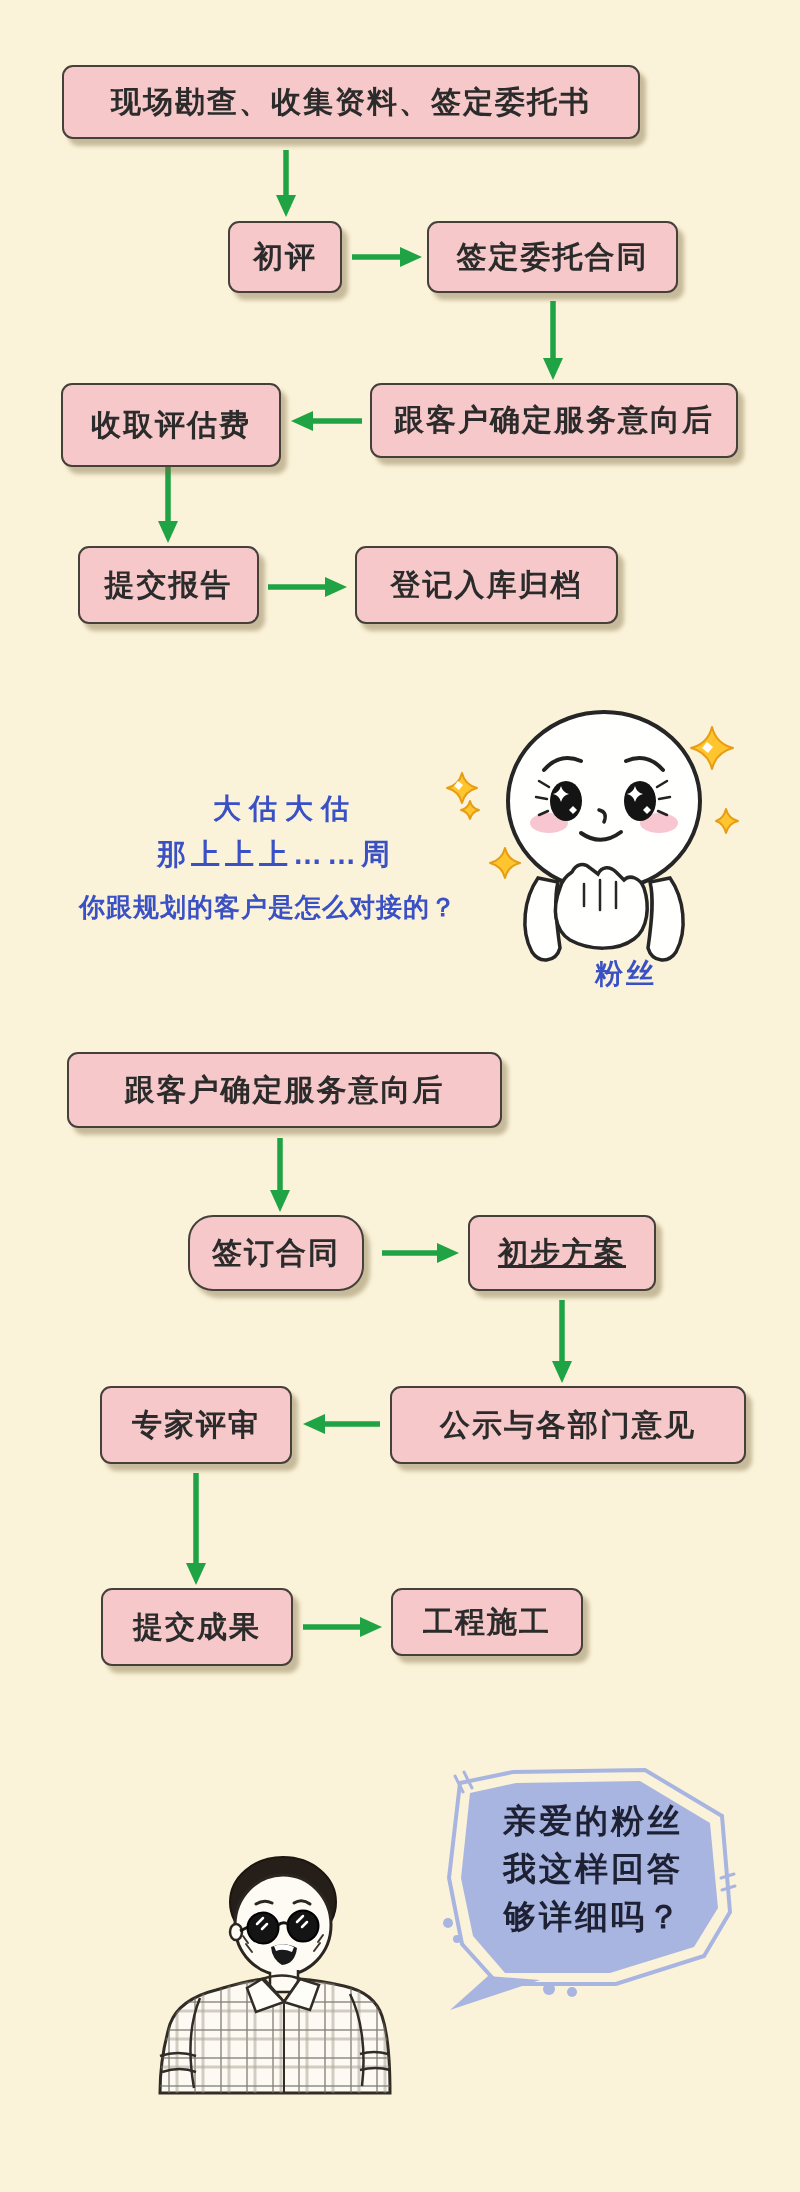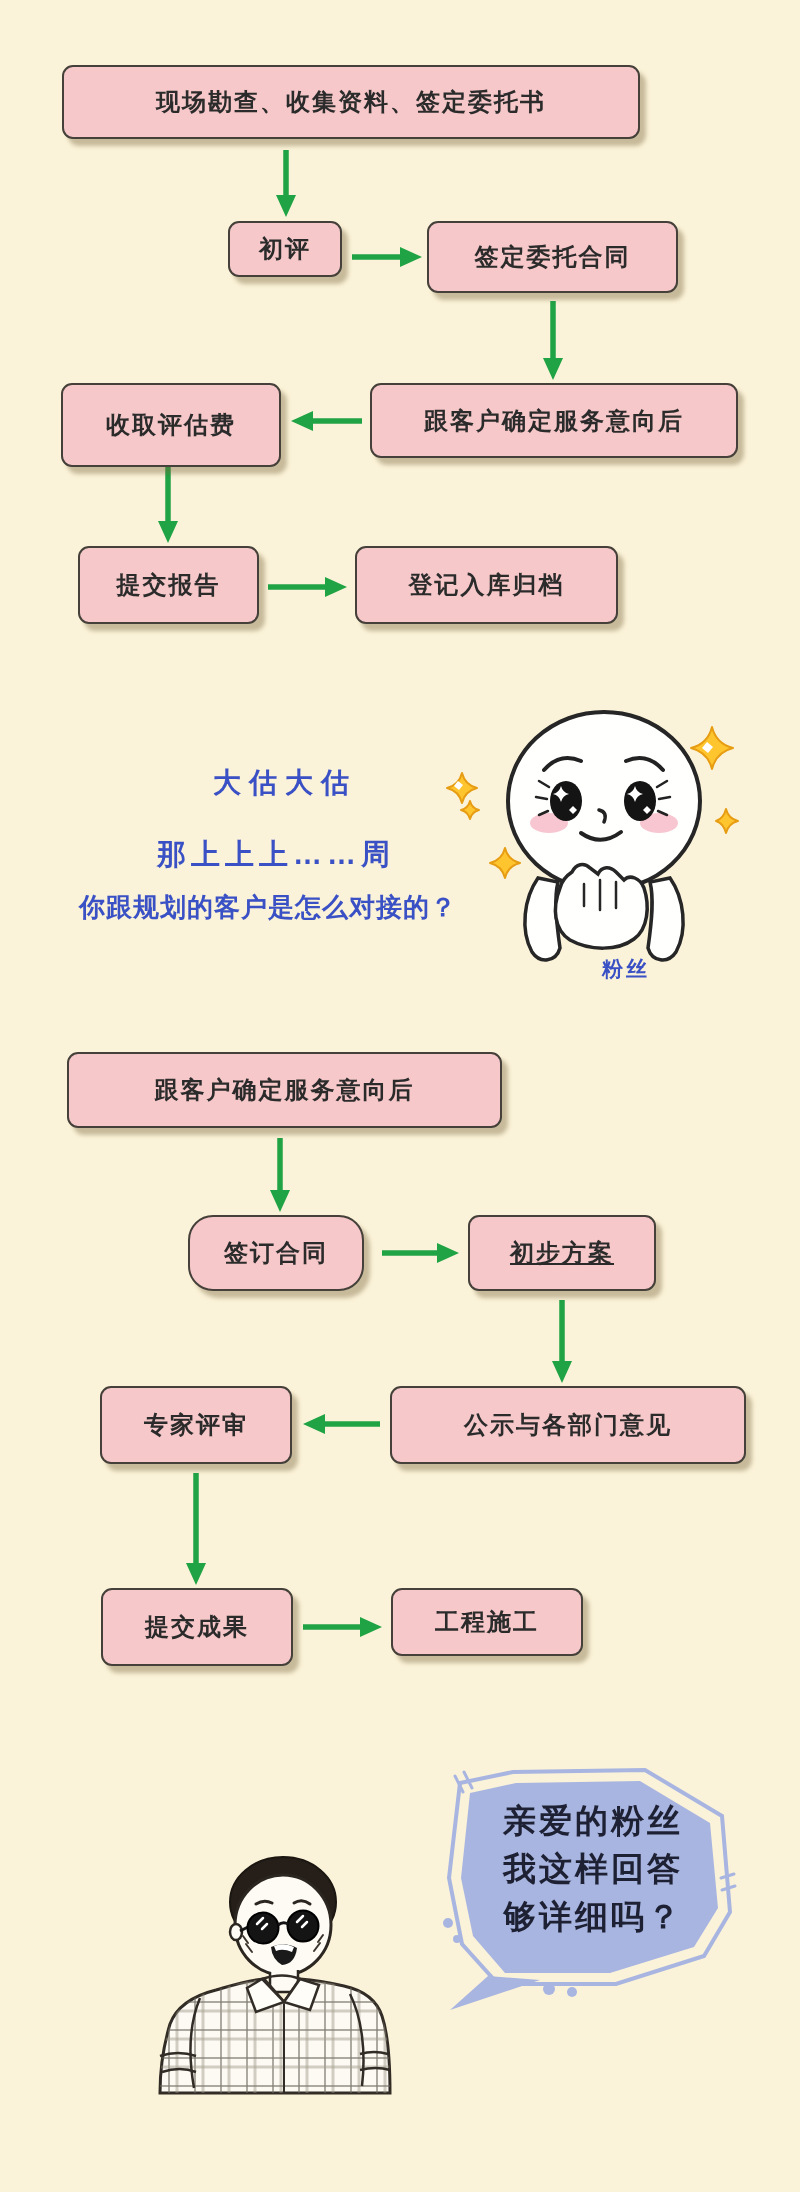--- a/index.html
+++ b/index.html
@@ -3,34 +3,34 @@
 <meta charset="utf-8">
 <style>
   html,body{margin:0;padding:0;}
   body{font-family:"Liberation Sans", sans-serif;}
   #canvas{position:relative;width:800px;height:2192px;background:#FBF3D9;overflow:hidden;}
   #overlay{position:absolute;left:0;top:0;}
   .fbox{
     position:absolute;display:flex;align-items:center;justify-content:center;
     background:#F6C8C9;border:2.5px solid #45403a;border-radius:11px;
     box-shadow:6px 7px 4px rgba(120,100,60,.40);
-    color:#2b2b2b;font-weight:700;font-size:24px;letter-spacing:2px;
+    color:#2b2b2b;font-weight:700;font-size:30px;letter-spacing:2px;
     text-align:center;line-height:1.15;box-sizing:border-box;padding:4px 8px;
   }
   .qline{
     position:absolute;text-align:center;color:#3A50C5;font-weight:700;
     letter-spacing:4px;white-space:nowrap;
   }
   .bubble-line{
     position:absolute;left:468px;width:250px;text-align:center;color:#1d2133;
     font-weight:700;font-size:33px;letter-spacing:3px;white-space:nowrap;
   }
   .fan-label{
     position:absolute;left:578px;top:955px;width:96px;text-align:center;
-    color:#3A50C5;font-weight:700;font-size:21px;letter-spacing:3px;
+    color:#3A50C5;font-weight:700;font-size:28px;letter-spacing:3px;
   }
 </style>
 </head>
 <body>
 
 <div id="canvas">
 
   <svg id="overlay" width="800" height="2192" viewBox="0 0 800 2192">
     <defs>
       <marker id="ah" markerUnits="userSpaceOnUse" markerWidth="26" markerHeight="24" refX="2" refY="11" orient="auto">
@@ -158,28 +158,28 @@
           <path d="M360,2070 Q376,2066 390,2070"></path>
         <path d="M284,2004 L284,2093" stroke-width="2"></path>
       </g>
       <path d="M262,1979 L284,2002 L256,2012 L247,1988 Z" fill="#FEFDF8" stroke="#322c26" stroke-width="2.5"></path>
       <path d="M300,1979 L284,2002 L310,2010 L319,1985 Z" fill="#FEFDF8" stroke="#322c26" stroke-width="2.5"></path>
       <path d="M262,1979 Q283,1972 300,1979" fill="none" stroke="#322c26" stroke-width="2.5"></path>
     </g>
   </svg>
 
   <div class="fbox" style="left:62px;top:65px;width:578px;height:74px;">现场勘查、收集资料、签定委托书</div>
-  <div class="fbox" style="left:228px;top:221px;width:114px;height:56px;">初评</div>
+  <div class="fbox" style="left:228px;top:221px;width:114px;height:72px;">初评</div>
   <div class="fbox" style="left:427px;top:221px;width:251px;height:72px;">签定委托合同</div>
   <div class="fbox" style="left:370px;top:383px;width:368px;height:75px;">跟客户确定服务意向后</div>
   <div class="fbox" style="left:61px;top:383px;width:220px;height:84px;">收取评估费</div>
   <div class="fbox" style="left:78px;top:546px;width:181px;height:78px;">提交报告</div>
   <div class="fbox" style="left:355px;top:546px;width:263px;height:78px;">登记入库归档</div>
 
-  <div class="qline" style="left:35px;top:764px;width:500px;font-size:28px;letter-spacing:8px;">大估大估</div>
+  <div class="qline" style="left:35px;top:790px;width:500px;font-size:28px;letter-spacing:8px;">大估大估</div>
   <div class="qline" style="left:26px;top:835px;width:500px;font-size:29px;letter-spacing:5px;">那上上上……周</div>
   <div class="qline" style="left:18px;top:890px;width:500px;font-size:26px;letter-spacing:1px;">你跟规划的客户是怎么对接的？</div>
   <div class="fan-label">粉丝</div>
 
   <div class="fbox" style="left:67px;top:1052px;width:435px;height:76px;">跟客户确定服务意向后</div>
   <div class="fbox" style="left:188px;top:1215px;width:176px;height:76px;border-radius:25px;">签订合同</div>
   <div class="fbox" style="left:468px;top:1215px;width:188px;height:76px;text-decoration:underline;">初步方案</div>
   <div class="fbox" style="left:390px;top:1386px;width:356px;height:78px;">公示与各部门意见</div>
   <div class="fbox" style="left:100px;top:1386px;width:192px;height:78px;">专家评审</div>
   <div class="fbox" style="left:101px;top:1588px;width:192px;height:78px;">提交成果</div>

